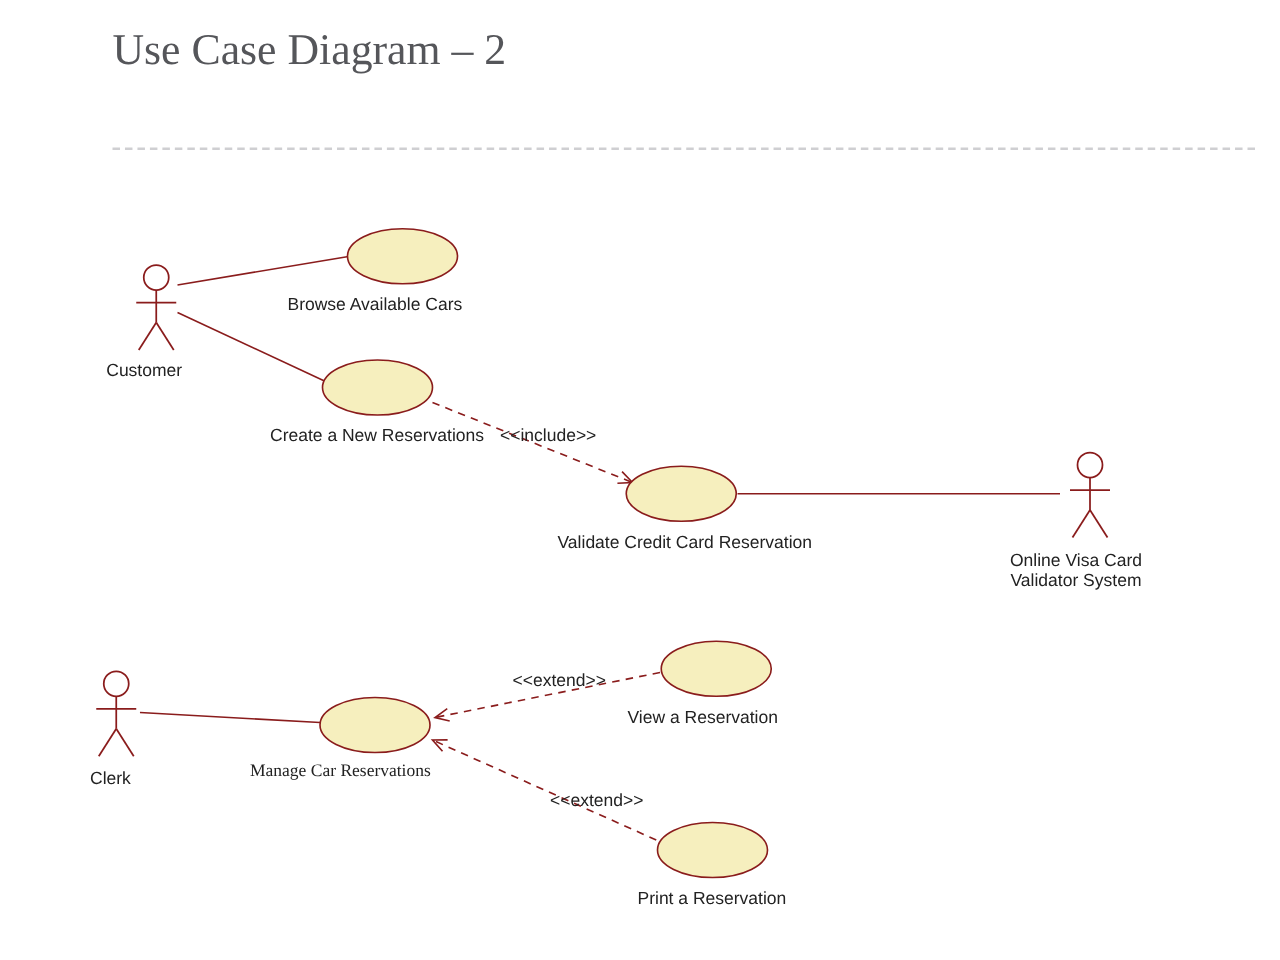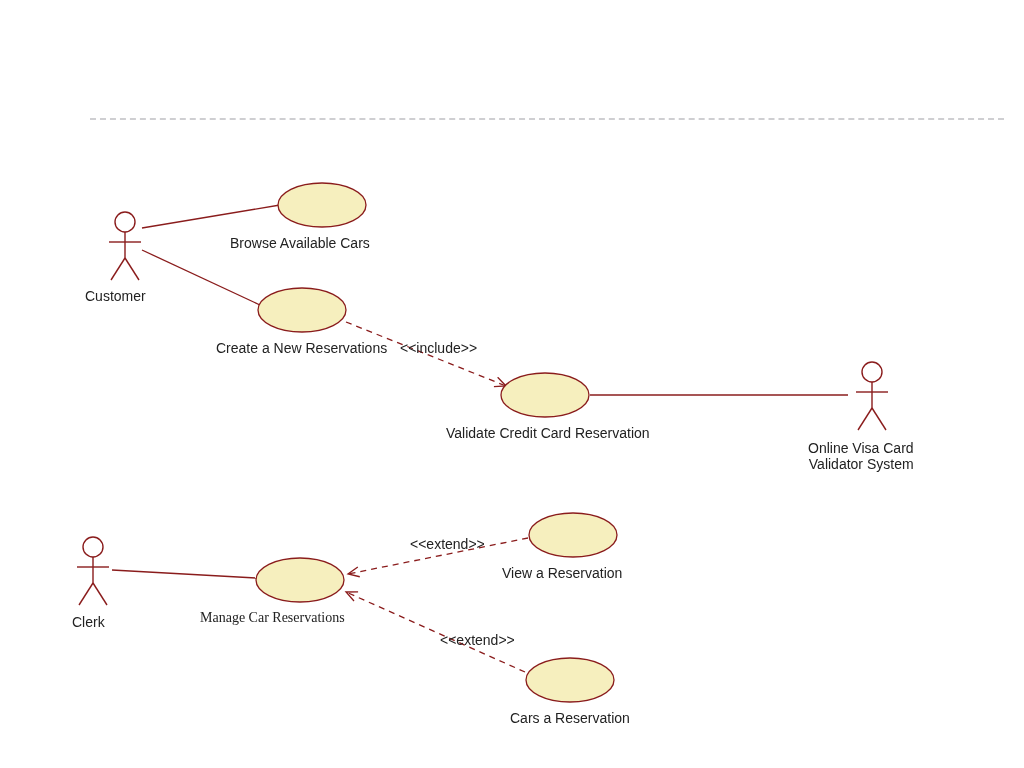--- a/index.html
+++ b/index.html
@@ -42,21 +42,21 @@
     font-size: 14px;
     color: #222;
     white-space: pre;
     text-align: right;
   }
 </style>
 </head>
 <body>
 
 <div class="title">
-  <br>
+  <span>Use Case Diagram – 2</span><br>
 </div>
 <div class="hr"></div>
 
 <svg class="canvas" viewBox="0 0 1024 768">
   <defs>
     <g id="actor-shape">
       <circle cx="0" cy="-28" r="10" fill="none" stroke="#8a1c1c" stroke-width="1.4"></circle>
       <line x1="0" y1="-18" x2="0" y2="8" stroke="#8a1c1c" stroke-width="1.4"></line>
       <line x1="-16" y1="-8" x2="16" y2="-8" stroke="#8a1c1c" stroke-width="1.4"></line>
       <line x1="0" y1="8" x2="-14" y2="30" stroke="#8a1c1c" stroke-width="1.4"></line>
@@ -82,26 +82,26 @@
   <ellipse cx="300" cy="580" rx="44" ry="22" fill="#f6efbe" stroke="#8a1c1c" stroke-width="1.3"></ellipse>
   <ellipse cx="573" cy="535" rx="44" ry="22" fill="#f6efbe" stroke="#8a1c1c" stroke-width="1.3"></ellipse>
   <ellipse cx="570" cy="680" rx="44" ry="22" fill="#f6efbe" stroke="#8a1c1c" stroke-width="1.3"></ellipse>
 
   <use href="#actor-shape" x="125" y="250"></use>
   <use href="#actor-shape" x="872" y="400"></use>
   <use href="#actor-shape" x="93" y="575"></use>
 </svg>
 
 <span class="label" style="left:85px; top:288px;">Customer</span>
-<span class="label" style="left:808px; top:440px; text-align:right;">Online Visa Card
+<span class="label" style="left:808px; top:440px; text-align:center;">Online Visa Card
 Validator System</span>
 <span class="label" style="left:72px; top:614px;">Clerk</span>
 
 <span class="label" style="left:230px; top:235px;">Browse Available Cars</span>
 <span class="label" style="left:216px; top:340px;">Create a New Reservations</span>
 <span class="label" style="left:446px; top:425px;">Validate Credit Card Reservation</span>
 <span class="label" style="left:200px; top:610px;font-family:Liberation Serif, serif;">Manage Car Reservations</span>
 <span class="label" style="left:502px; top:565px;">View a Reservation</span>
-<span class="label" style="left:510px; top:710px;">Cars a Reservation</span>
+<span class="label" style="left:510px; top:710px;">Print a Reservation</span>
 
 <span class="label" style="left:400px; top:340px;">&lt;&lt;include&gt;&gt;</span>
 <span class="label" style="left:410px; top:536px;">&lt;&lt;extend&gt;&gt;</span>
 <span class="label" style="left:440px; top:632px;">&lt;&lt;extend&gt;&gt;</span>
 
 </body></html>

